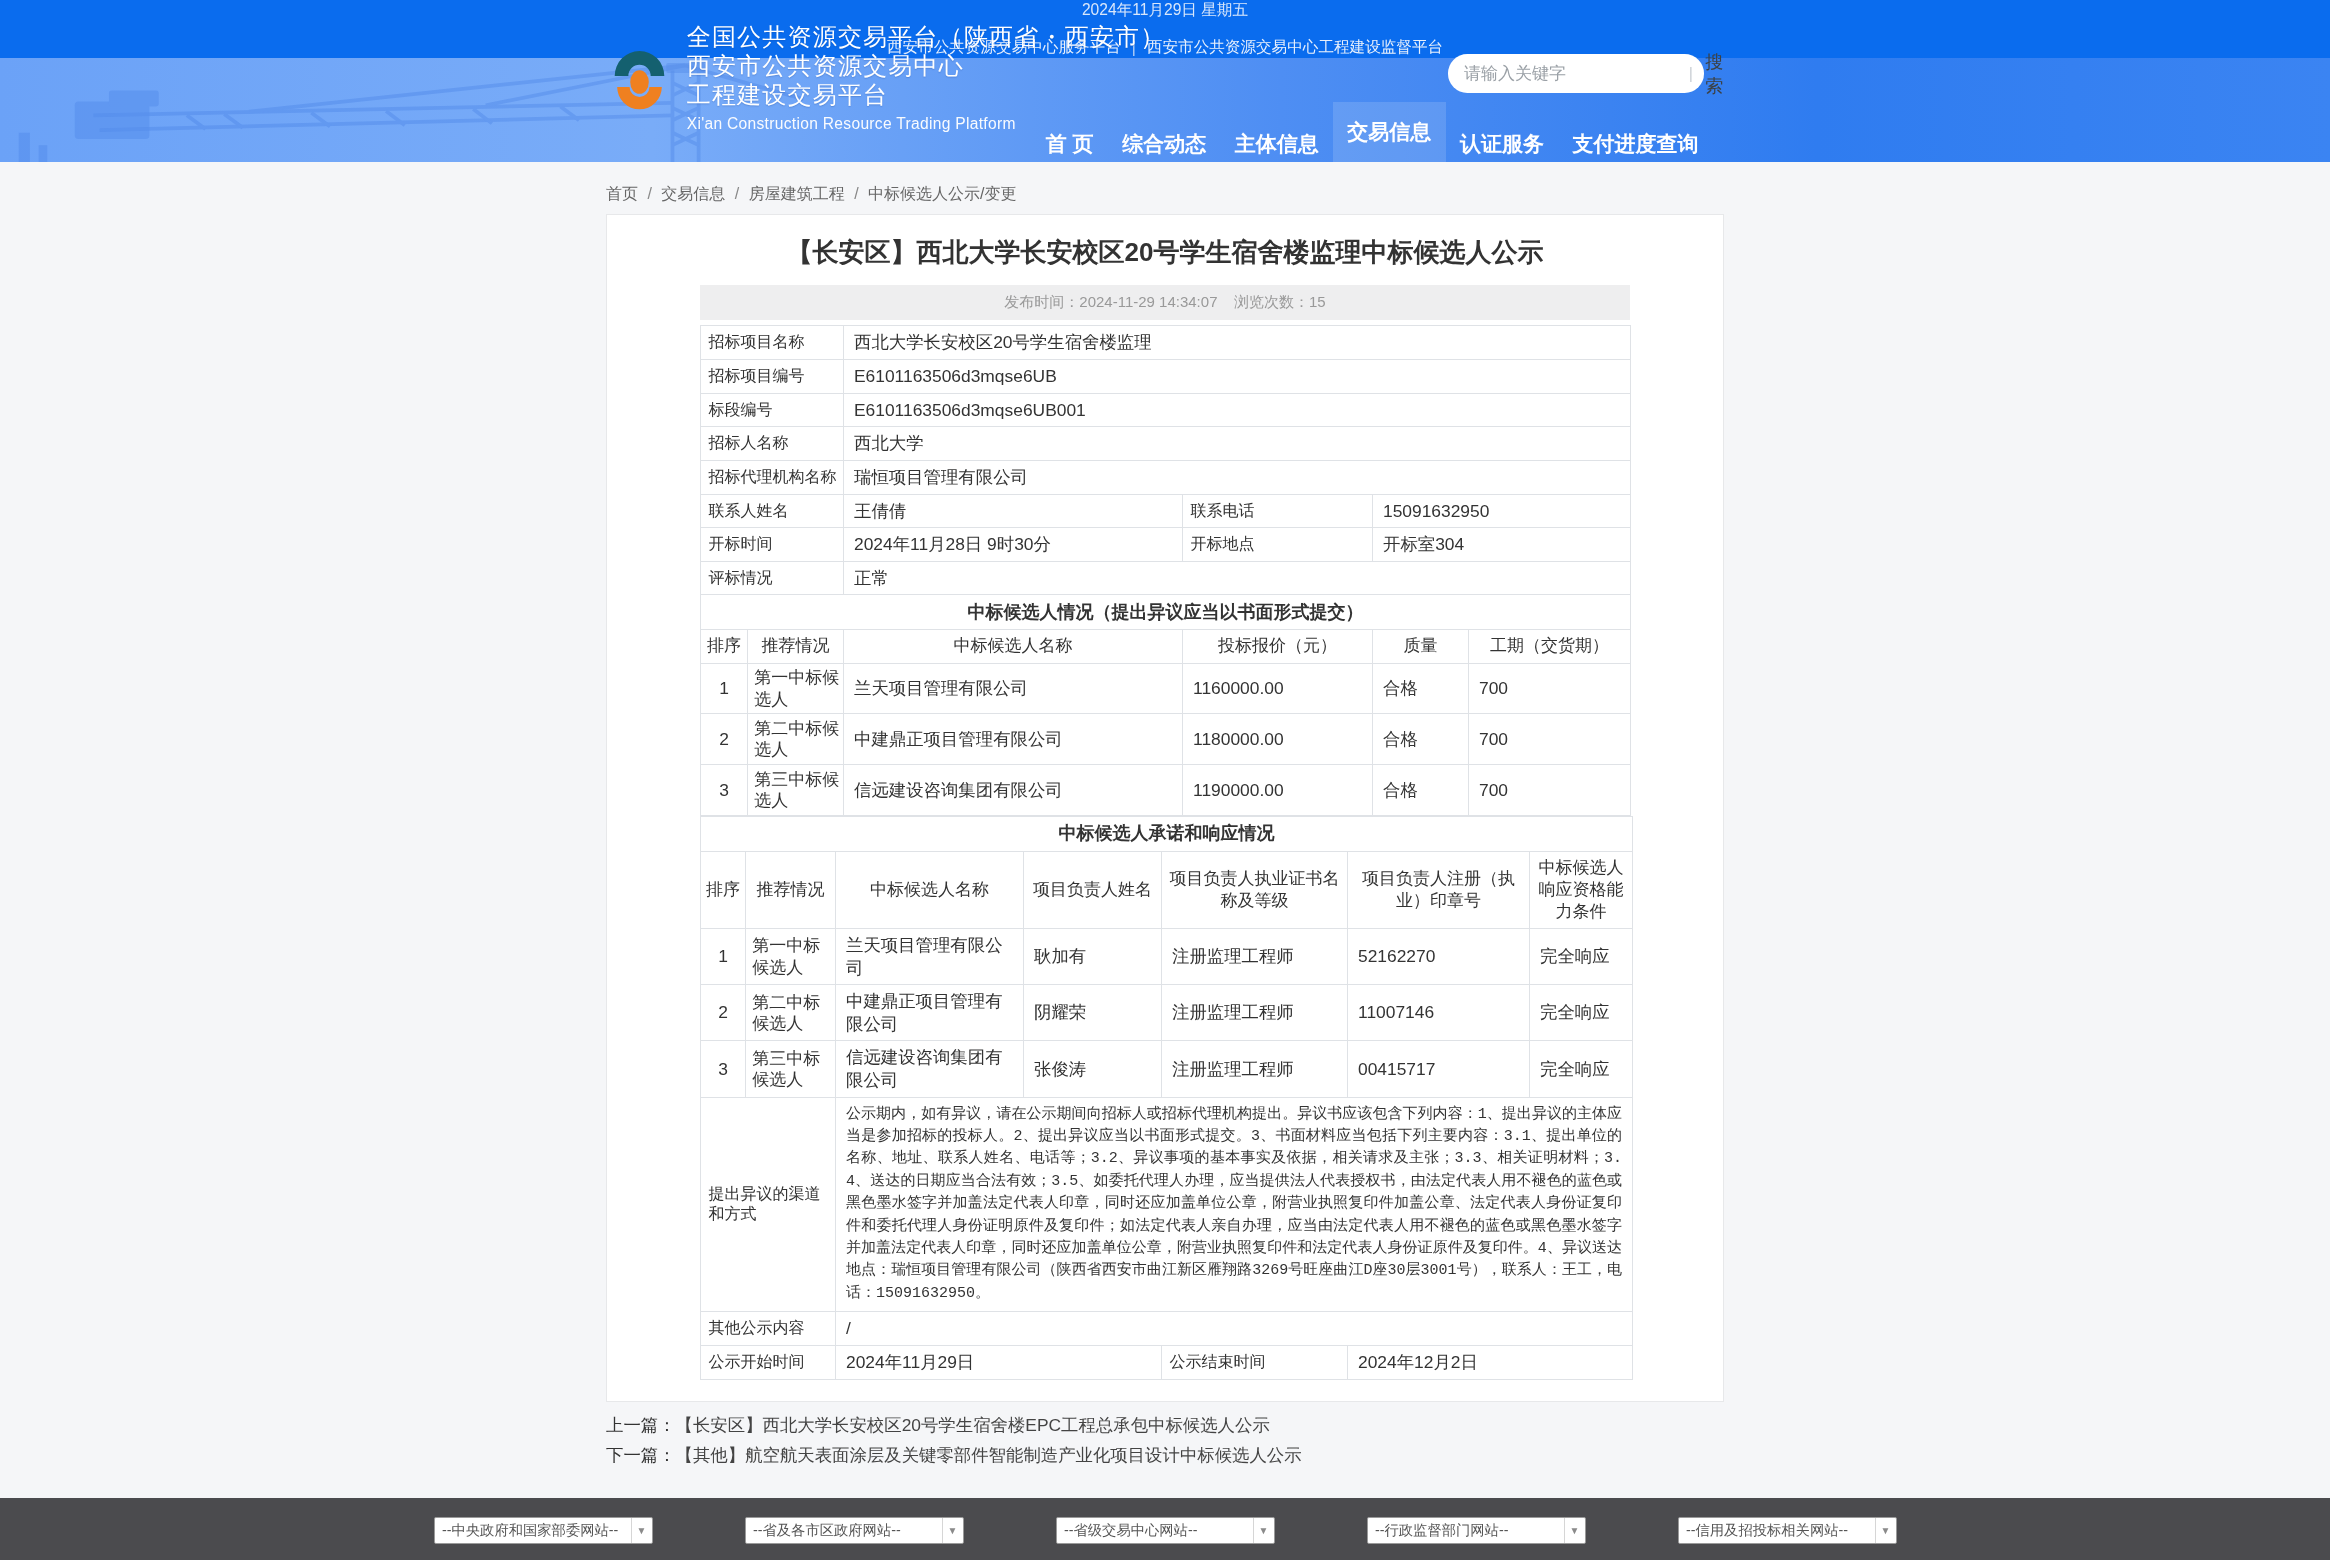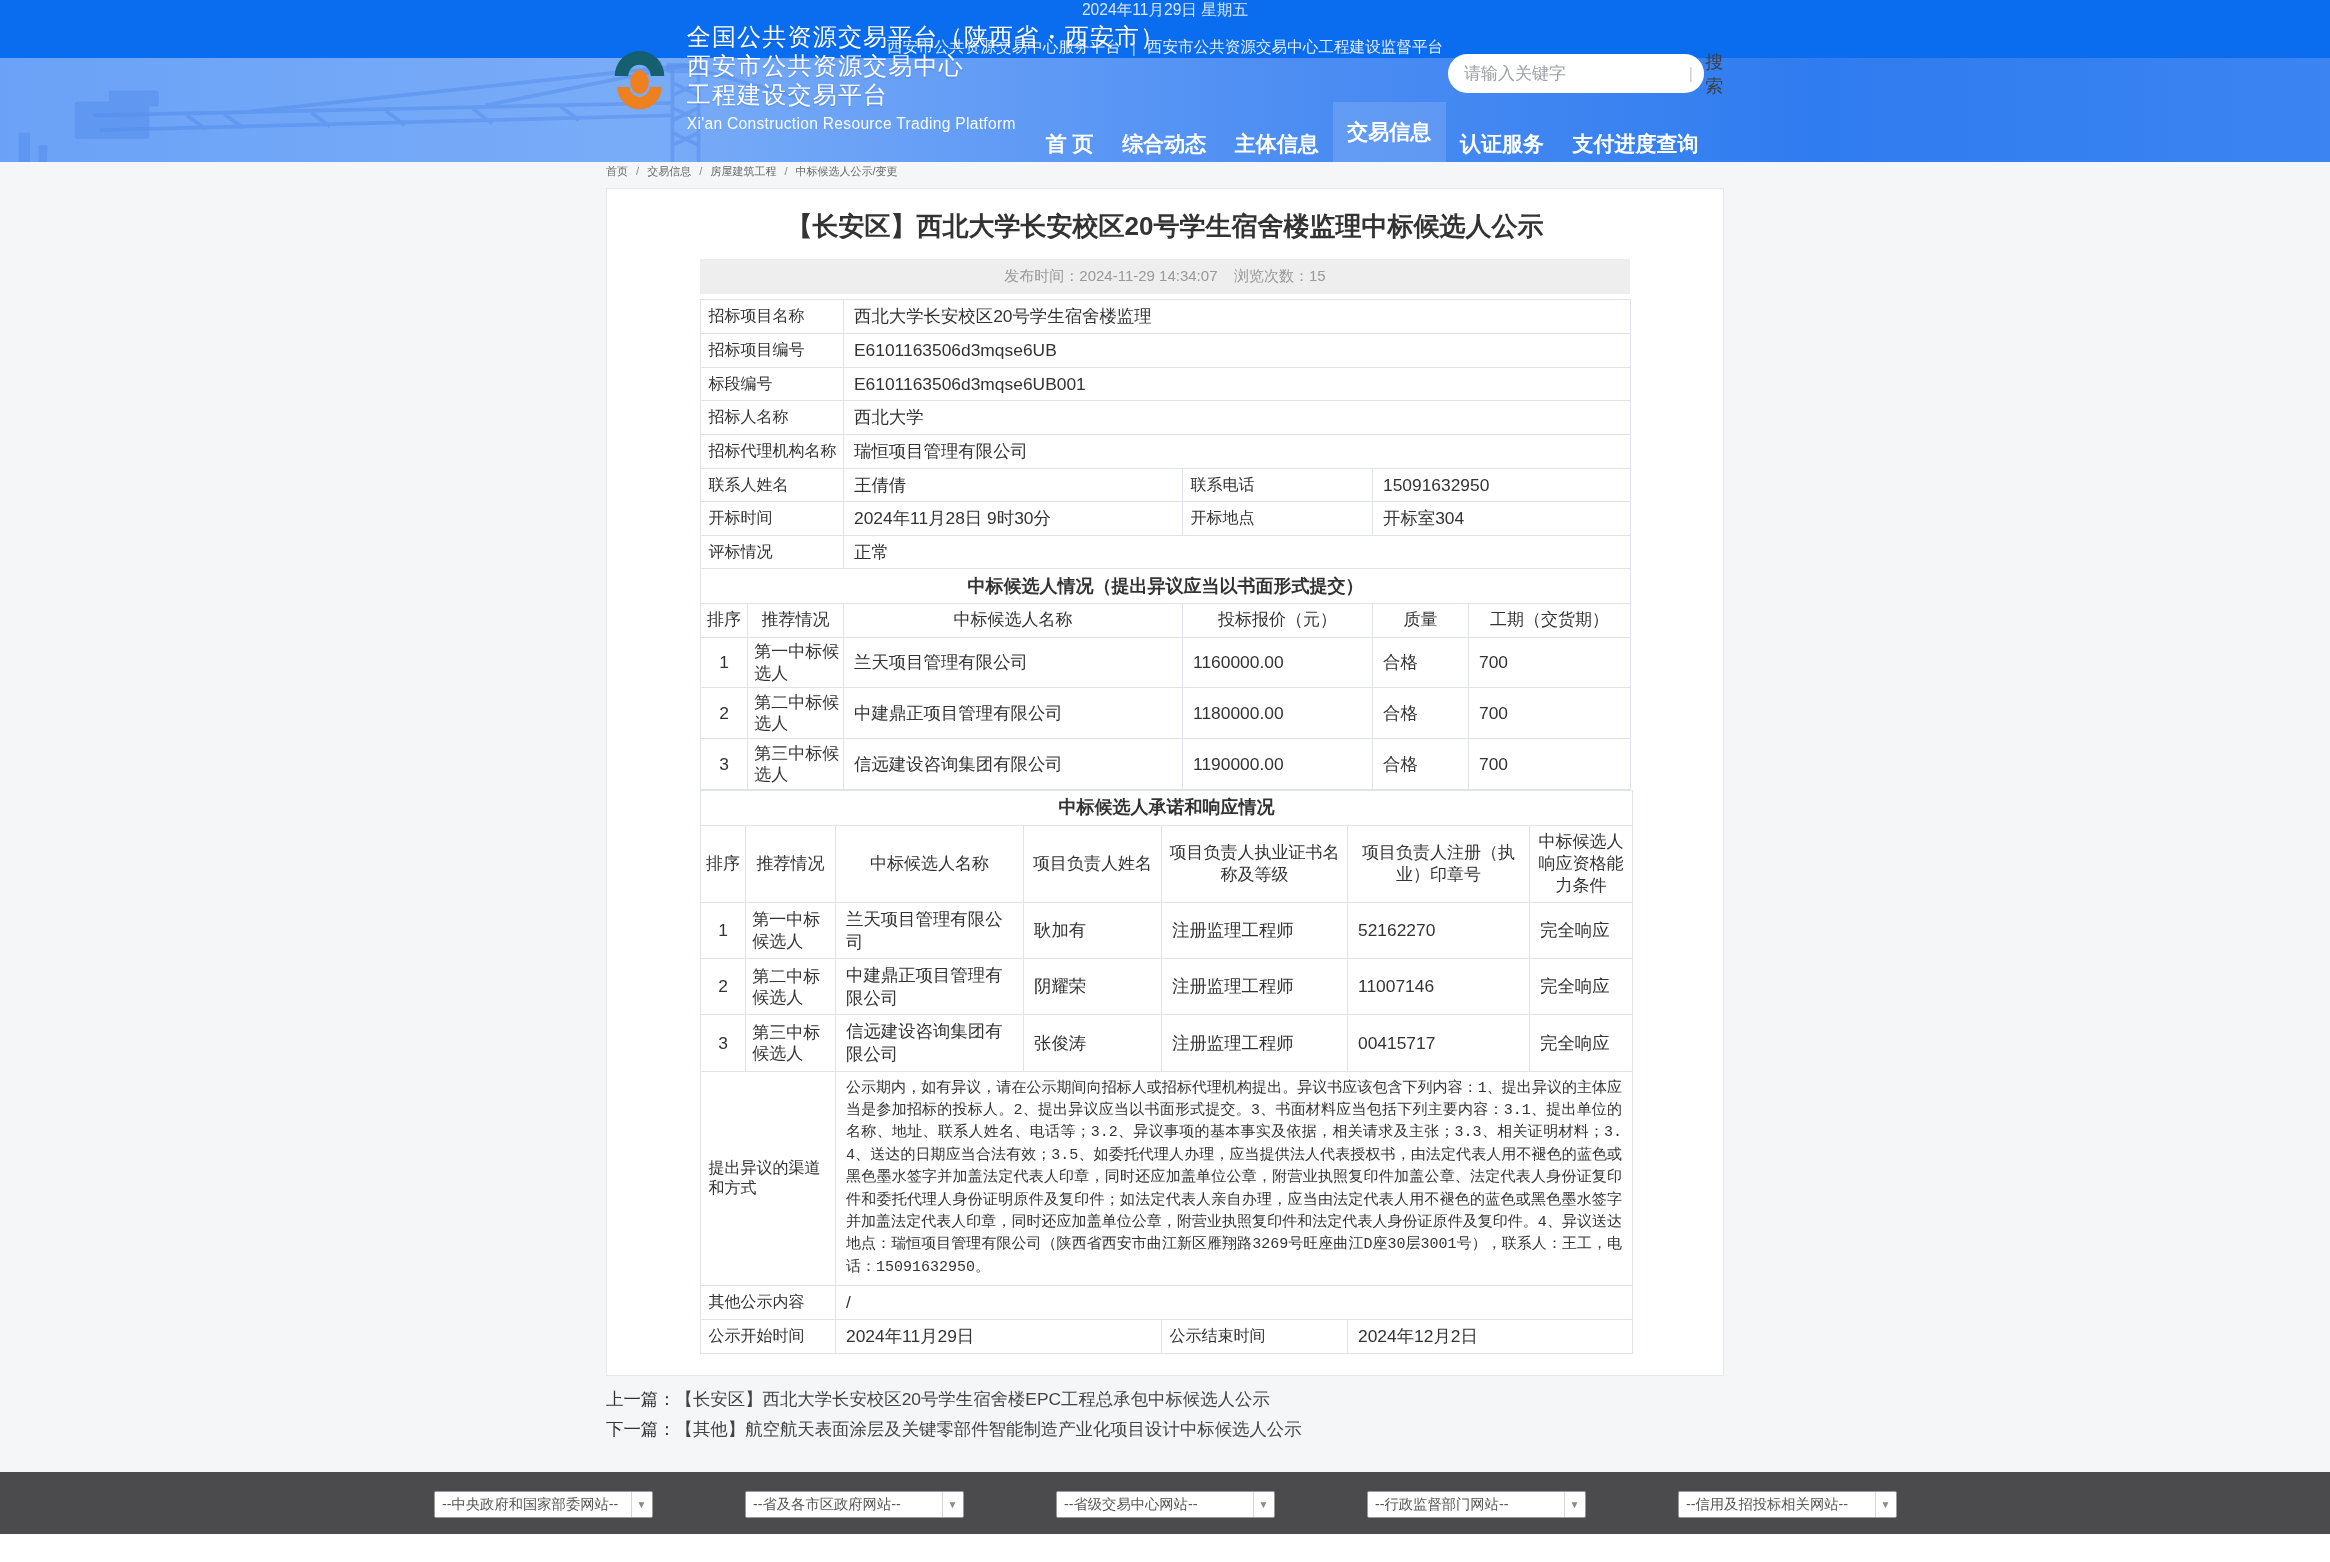--- a/index.html
+++ b/index.html
@@ -36,21 +36,21 @@
   .search-divider { color:#c9ced4; font-size:16px; margin:0 12.5px 0 3.7px; }
   .search-btn { font-size:18px; color:#3c4043; background:none; border:none; cursor:pointer; font-family:inherit; }
 
   .nav { position:absolute; right:11.2px; bottom:0; display:flex; align-items:flex-end; }
   .nav-item { height:37px; display:flex; align-items:center; padding:0 14.3px; color:#fff; font-size:21px;
     font-weight:bold; cursor:pointer; white-space:nowrap; }
   .nav-item.active { height:60px; background:rgba(255,255,255,.14); }
 
   
   .main-zone { background:#f5f6f8; padding-bottom:29px; }
-  .breadcrumb { padding-top:2px; font-size:11px; color:#666; }
+  .breadcrumb { padding-top:22px; font-size:16px; color:#666; }
   .breadcrumb span[data-interactable="true"] { cursor:pointer; }
   .crumb-sep { margin:0 5px; color:#888; }
 
   .card { margin-top:8.7px; background:#fff; border:0.6px solid #e7e8ea; padding:21px 93px 21px; }
   .article-title { text-align:center; font-size:26px; font-weight:bold; color:#333; line-height:1.3;
     margin-bottom:16px; }
   .meta-bar { background:#eeeeef; color:#999; font-size:15px; text-align:center; padding:8px 0;
     margin-bottom:5px; }
   .meta-bar span { margin:0 6.2px; }
 

